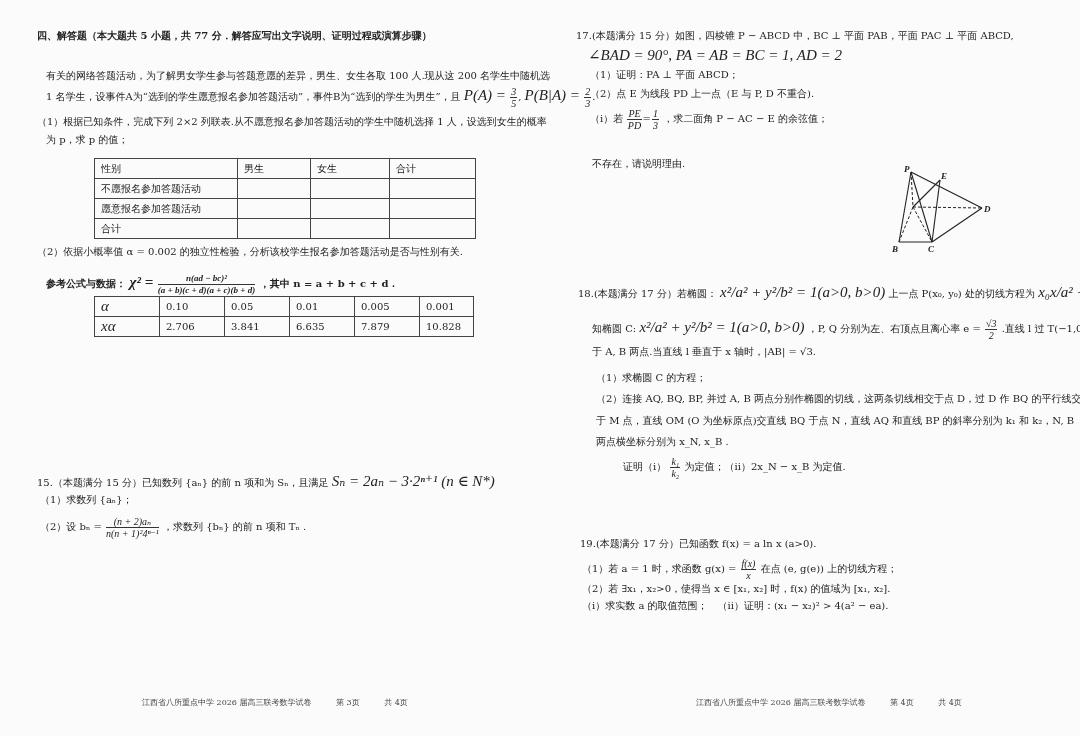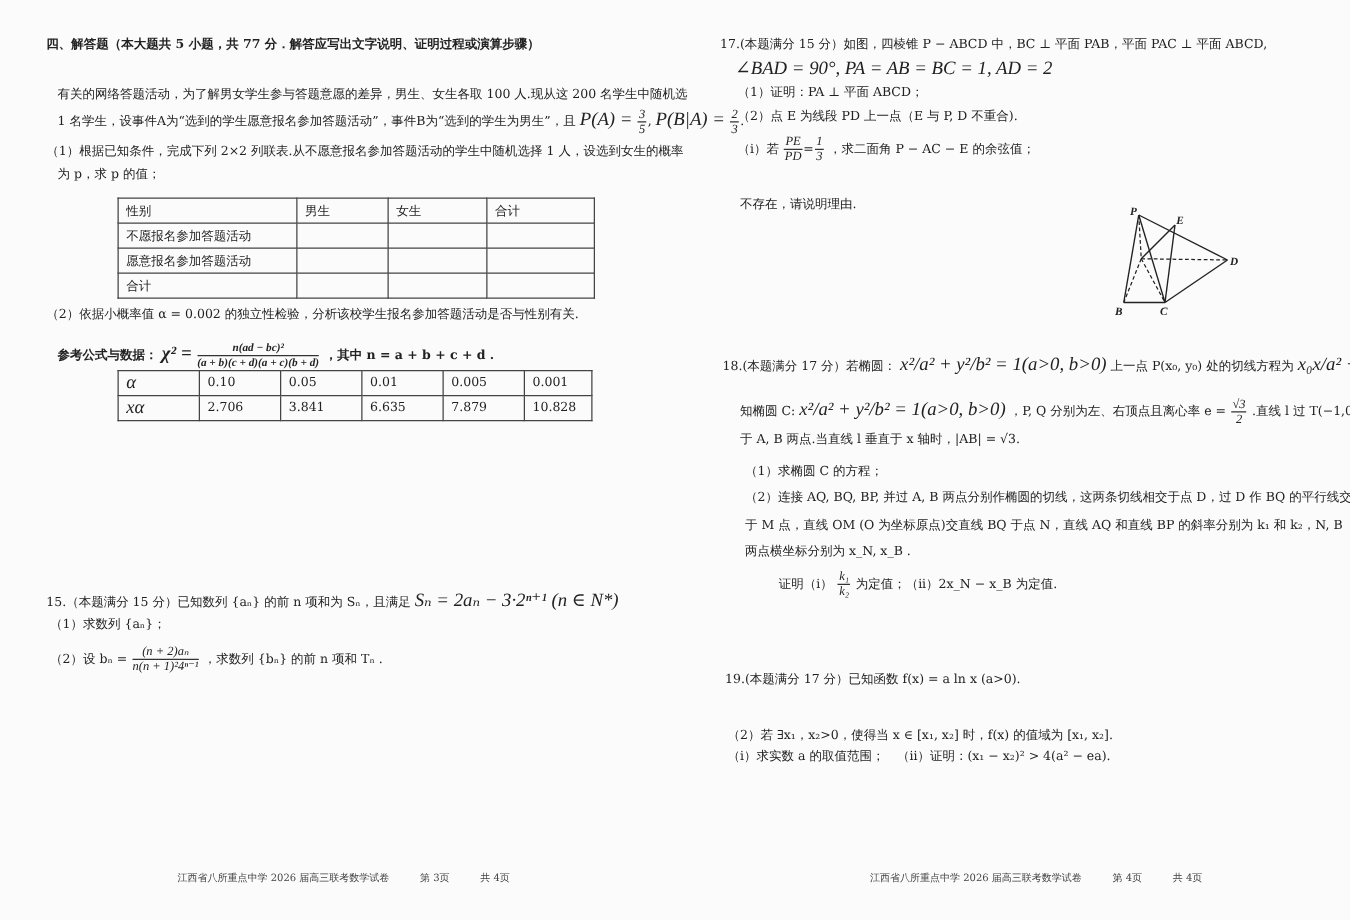--- a/index.html
+++ b/index.html
@@ -173,20 +173,25 @@
   <div class="t" style="left:56px;top:393px;">（2）连接 AQ, BQ, BP, 并过 A, B 两点分别作椭圆的切线，这两条切线相交于点 D，过 D 作 BQ 的平行线交 AQ</div>
   <div class="t" style="left:56px;top:415px;">于 M 点，直线 OM (O 为坐标原点)交直线 BQ 于点 N，直线 AQ 和直线 BP 的斜率分别为 k₁ 和 k₂，N, B</div>
   <div class="t" style="left:56px;top:436px;">两点横坐标分别为 x_N, x_B .</div>
   <div class="t" style="left:56px;top:456px;margin-left:27px;">
     <span>证明（i）</span>
     <span class="frac"><span class="num math">k₁</span><span class="math">k₂</span></span>
     <span>为定值；（ii）2x_N − x_B 为定值.</span>
   </div>
 
   <div class="t" style="left:40px;top:538px;">19.(本题满分 17 分）已知函数 f(x) = a ln x (a&gt;0).</div>
+  <div class="t" style="left:42px;top:558px;">
+    <span>（1）若 a = 1 时，求函数 g(x) =</span>
+    <span class="frac"><span class="num math">f(x)</span><span class="math">x</span></span>
+    <span>在点 (e, g(e)) 上的切线方程；</span>
+  </div>
   <div class="t" style="left:42px;top:583px;">（2）若 ∃x₁，x₂&gt;0，使得当 x ∈ [x₁, x₂] 时，f(x) 的值域为 [x₁, x₂].</div>
   <div class="t" style="left:42px;top:600px;">（i）求实数 a 的取值范围；　（ii）证明：(x₁ − x₂)² &gt; 4(a² − ea).</div>
 
   <div class="footer" style="left:156px;top:697px;">
     <span>江西省八所重点中学 2026 届高三联考数学试卷</span>
     <span>第 4页</span>
     <span>共 4页</span>
   </div>
 </div>
 

